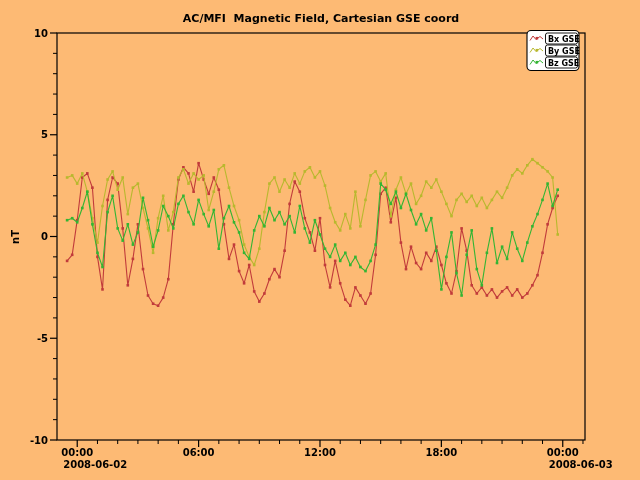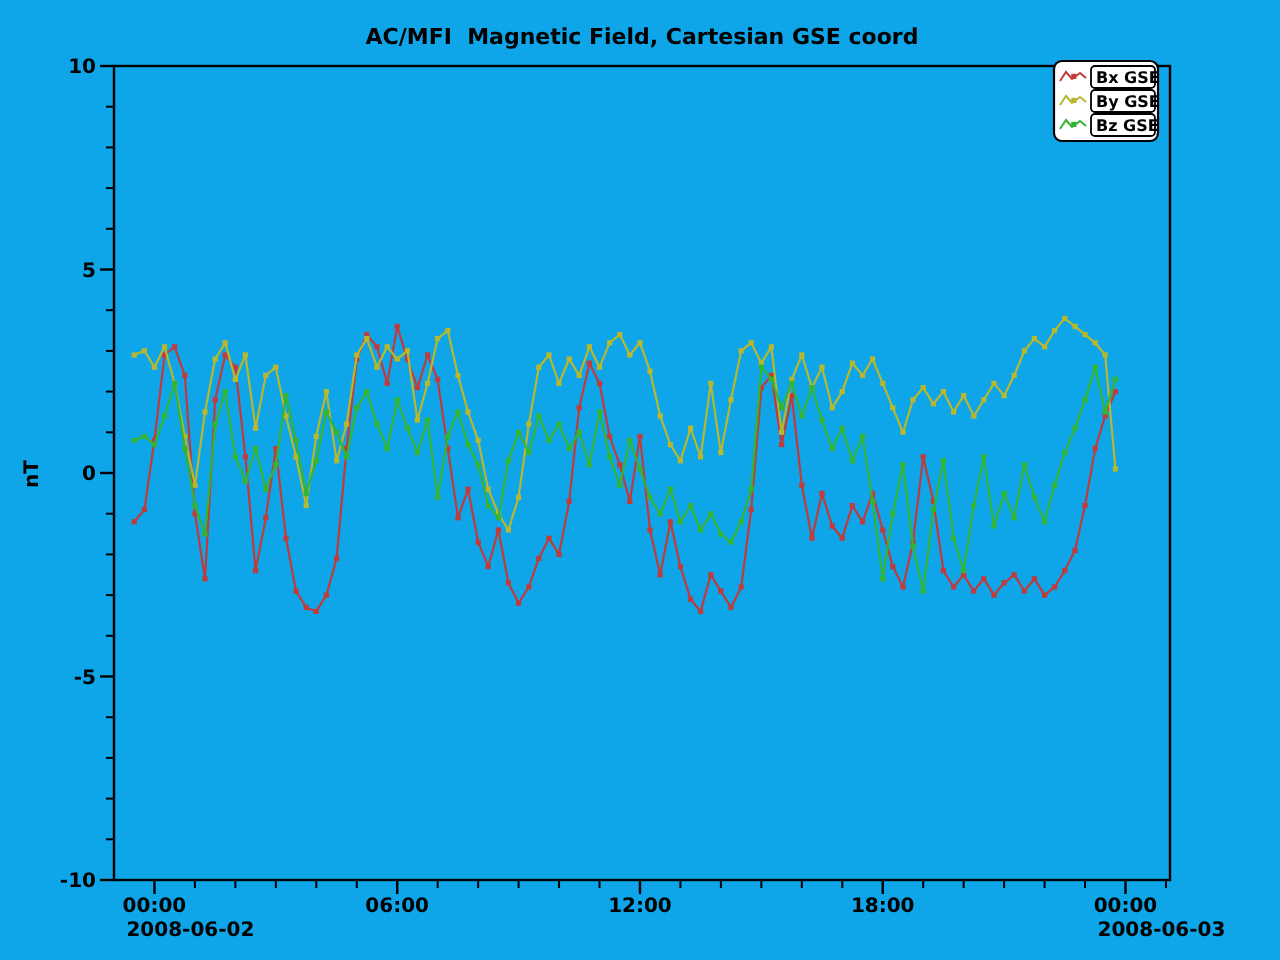--- a/index.html
+++ b/index.html
@@ -1,16 +1,16 @@
 <!DOCTYPE html>
 <html><head>
 <meta charset="utf-8">
 <style>
   html,body{margin:0;padding:0;background:#ffffff;}
-  .canvas{position:relative;width:640px;height:480px;background:#0ea5e9;overflow:hidden;}
+  .canvas{position:relative;width:640px;height:480px;background:#fdba74;overflow:hidden;}
   svg text{font-family:"DejaVu Sans","Liberation Sans",sans-serif;fill:#000;}
   .title{font-size:11px;font-weight:bold;text-anchor:middle;white-space:pre;}
   .ylab{font-size:10px;font-weight:bold;text-anchor:middle;}
   .tick{font-size:10px;font-weight:bold;}
   .date{font-size:10px;font-weight:bold;}
   .legtext{font-size:8px;font-weight:bold;}
 </style>
 </head>
 <body>
 

